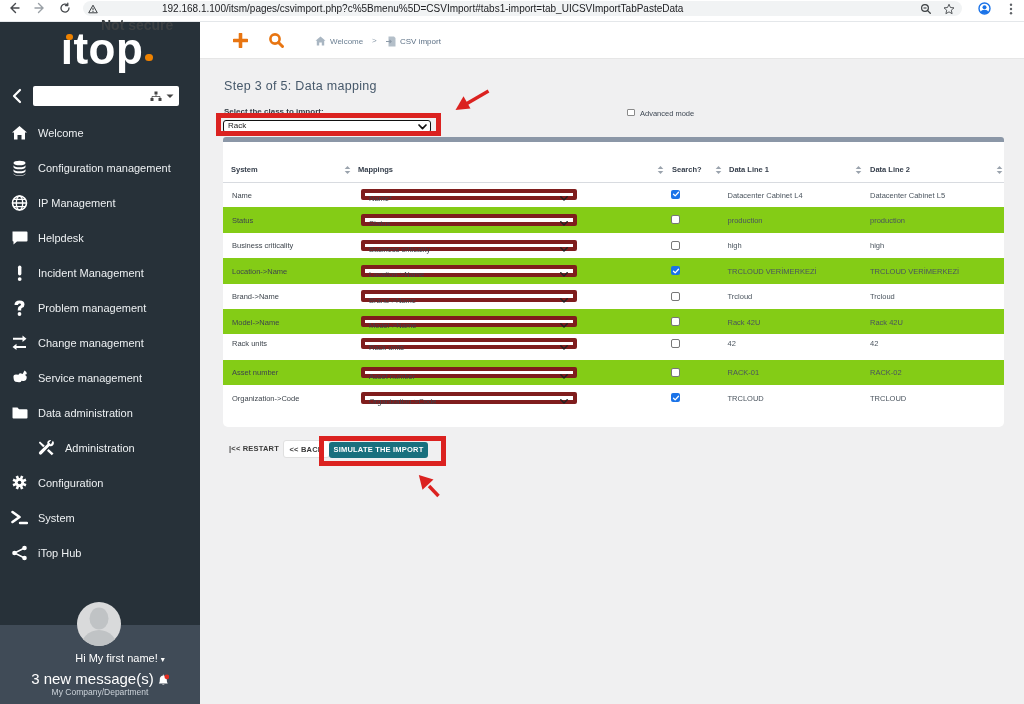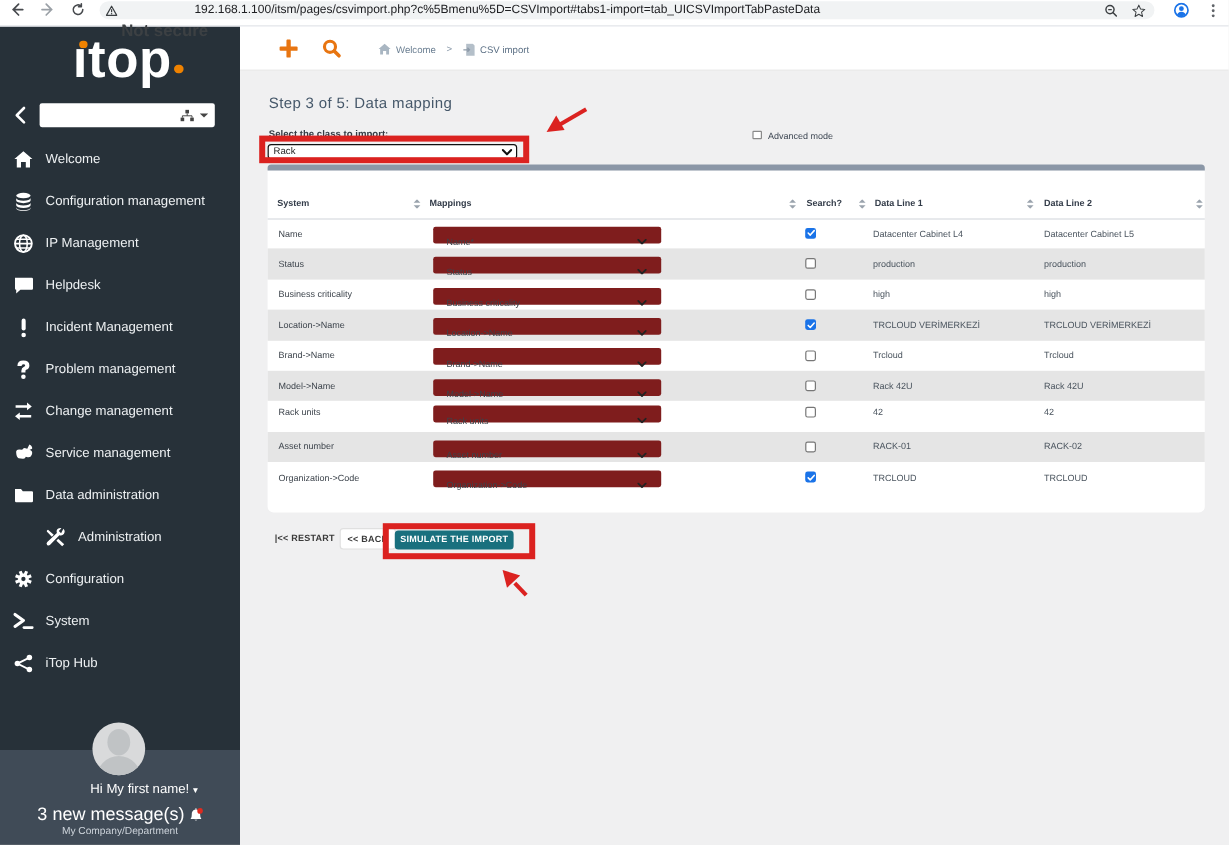--- a/index.html
+++ b/index.html
@@ -31,23 +31,23 @@
 #classsel { position:absolute; left:223px; top:119.5px; width:208px; height:13px; background:#fff; border:1.8px solid #111; border-radius:3px; z-index:6; }
 #redbox1 { position:absolute; left:216px; top:113px; width:225px; height:22.5px; border:5px solid #db2220; z-index:8; }
 #advlabel { position:absolute; left:640px; top:108.5px; font-size:7.5px; color:#3f4854; z-index:6; }
 #advcb { position:absolute; left:627px; top:108.5px; width:7.5px; height:7.5px; background:#fff; border:1px solid #8a8a8a; border-radius:1px; z-index:6; }
 
 
 #scrollbar { position:absolute; left:223px; top:137px; width:781px; height:4.8px; background:#8b97a7; border-radius:3px 3px 0 0; z-index:6; }
 #panel { position:absolute; left:223px; top:141.8px; width:781px; height:285px; background:#ffffff; border-radius:0 0 5px 5px; z-index:5; }
 .hdr { position:absolute; top:0; height:40px; font-size:7.5px; font-weight:bold; color:#333c49; line-height:56px; white-space:nowrap; }
 .trow { position:absolute; left:0; width:781px; height:25.4px; }
-.trow.alt { background:#e5e5e5; }
+.trow.alt { background:#84cc16; }
 .fld { position:absolute; left:9px; top:50%; transform:translateY(-50%); font-size:7.5px; color:#3e454d; }
-.fsel { position:absolute; left:138px; top:6.8px; width:190px; height:11.6px; background:#fff; border:7px solid #7f1d1d; border-radius:2px; }
+.fsel { position:absolute; left:138px; top:6.8px; width:216px; height:11.6px; background:#fff; border:4px solid #7f1d1d; border-radius:2px; }
 .fsel span { position:absolute; left:4px; top:1.2px; font-size:7.5px; color:#3c434a; }
 .d1 { position:absolute; left:504.5px; top:50%; transform:translateY(-50%); font-size:7.5px; color:#4a545e; }
 .d2 { position:absolute; left:647px; top:50%; transform:translateY(-50%); font-size:7.5px; color:#4a545e; }
 .cb { position:absolute; left:448px; top:8px; width:9px; height:9px; border-radius:2px; }
 .cb.un { background:#fff; border:1px solid #777; }
 .cb.ck { background:#1a73e8; }
 .cb.ck svg { position:absolute; left:0.5px; top:0.5px; }
 
 
 #btnrestart { position:absolute; left:229px; top:444px; font-size:7.5px; font-weight:bold; color:#3a3a3a; z-index:6; letter-spacing:0.2px;}

